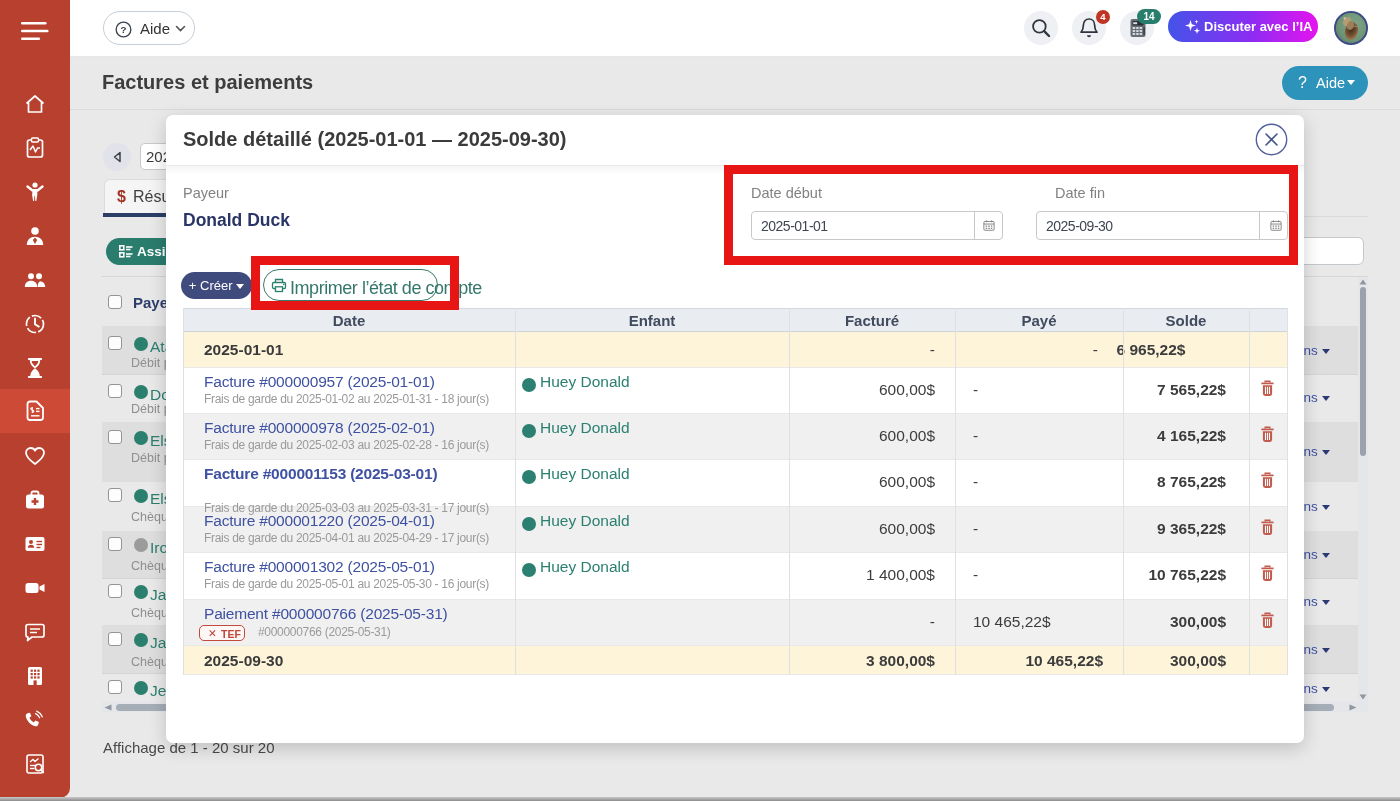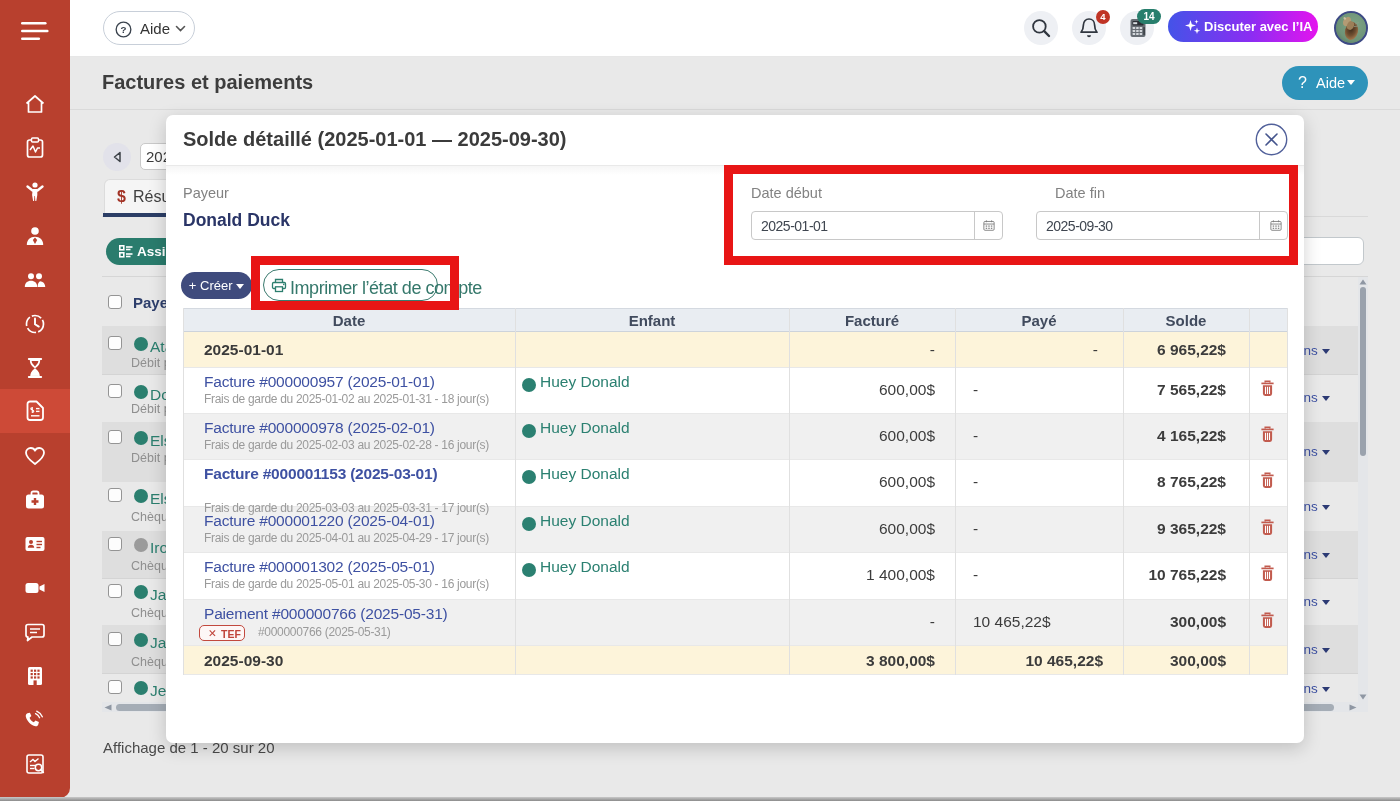--- a/index.html
+++ b/index.html
@@ -443,21 +443,21 @@
 <div class="th" style="left:17px;width:332px;">Date</div>
 <div class="th" style="left:623px;width:166px;">Facturé</div>
 <div class="th" style="left:789px;width:168px;">Payé</div>
 <div class="th" style="left:957px;width:126px;">Solde</div>
 <div class="th" style="left:1083px;width:39px;"></div>
 
 <div class="row cream" style="top:217px;height:36px;"></div>
 <span class="m b" style="left:38px;top:226px;font-size:15.5px;color:#3a3a3a;">2025-01-01</span>
 <span class="amt" style="left:619px;top:226px;width:150px;">-</span>
 <span class="amt" style="left:782px;top:226px;width:150px;">-</span>
-<span class="amt b" style="left:910px;top:226px;width:150px;">6 965,22$</span>
+<span class="amt b" style="left:910px;top:226px;width:150px;text-align:center;">6 965,22$</span>
 <div class="row" style="top:253px;height:46px;"></div>
 <div class="row stripe" style="top:299px;height:46px;"></div>
 <div class="row" style="top:345px;height:47px;"></div>
 <div class="row stripe" style="top:392px;height:46px;"></div>
 <div class="row" style="top:438px;height:47px;"></div>
 <div class="row stripe" style="top:485px;height:46px;"></div>
 <div class="row cream" style="top:531px;height:29px;"></div>
 <span class="m b" style="left:38px;top:537px;font-size:15.5px;color:#3a3a3a;">2025-09-30</span>
 <span class="amt b" style="left:619px;top:537px;width:150px;">3 800,00$</span>
 <span class="amt b" style="left:787px;top:537px;width:150px;">10 465,22$</span>

